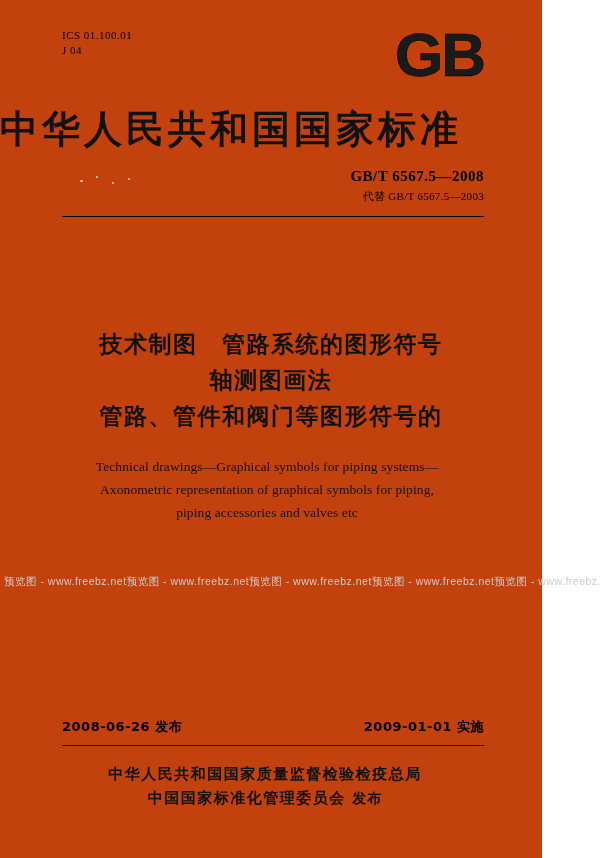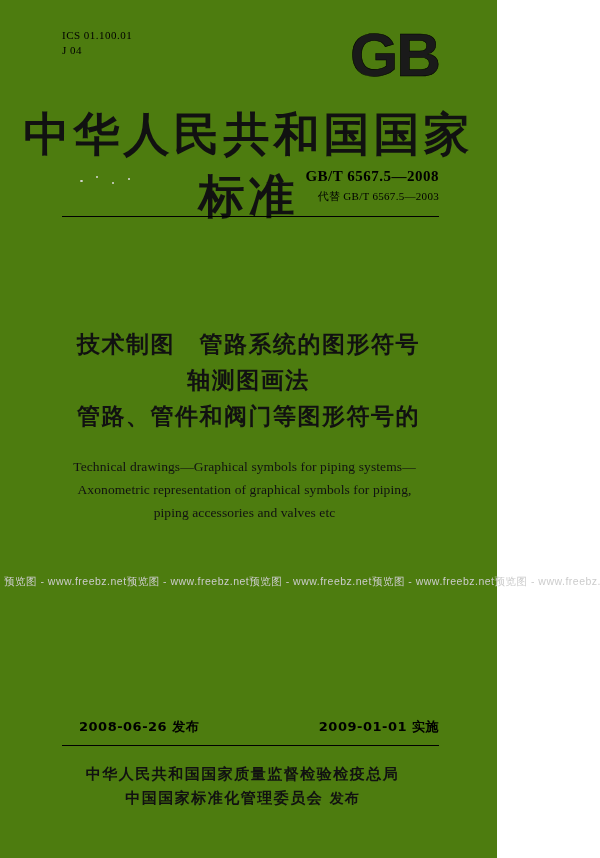--- a/index.html
+++ b/index.html
@@ -9,24 +9,24 @@
   body {
     width: 600px;
     height: 858px;
     background: #ffffff;
     font-family: "Liberation Serif", serif;
     color: #000000;
     overflow: hidden;
   }
   .page {
     position: relative;
-    width: 497px;
+    width: 542px;
     height: 858px;
     box-sizing: border-box;
-    background: #4d7c0f;
+    background: #c2410c;
   }
 
   
   .ics-block {
     position: absolute;
     left: 62px;
     top: 28px;
     font-family: "Liberation Serif", serif;
     font-size: 11px;
     line-height: 15px;
@@ -46,23 +46,22 @@
     line-height: 1;
     -webkit-text-stroke: 0.6px #000;
   }
 
   
   .national-title {
     position: absolute;
     left: 0;
     right: 0;
     top: 104px;
-    text-align: center;
-    font-family: "DejaVu Sans", sans-serif;
-    font-size: 46px;
+    font-family: "DejaVu Sans", sans-serif;
+    font-size: 38px;
     font-weight: bold;
     letter-spacing: 4px;
     color: #111;
   }
 
   
   .std-number {
     position: absolute;
     right: 58px;
     top: 168px;
@@ -146,21 +145,21 @@
   
   .speck {
     position: absolute;
     background: #d9d9d9;
     border-radius: 50%;
   }
 
   
   .dates {
     position: absolute;
-    left: 79px;
+    left: 62px;
     right: 58px;
     top: 718px;
     display: flex;
     justify-content: space-between;
     font-family: "DejaVu Sans", sans-serif;
     font-size: 13px;
     font-weight: bold;
     letter-spacing: 0.5px;
   }
   .rule-bottom {

